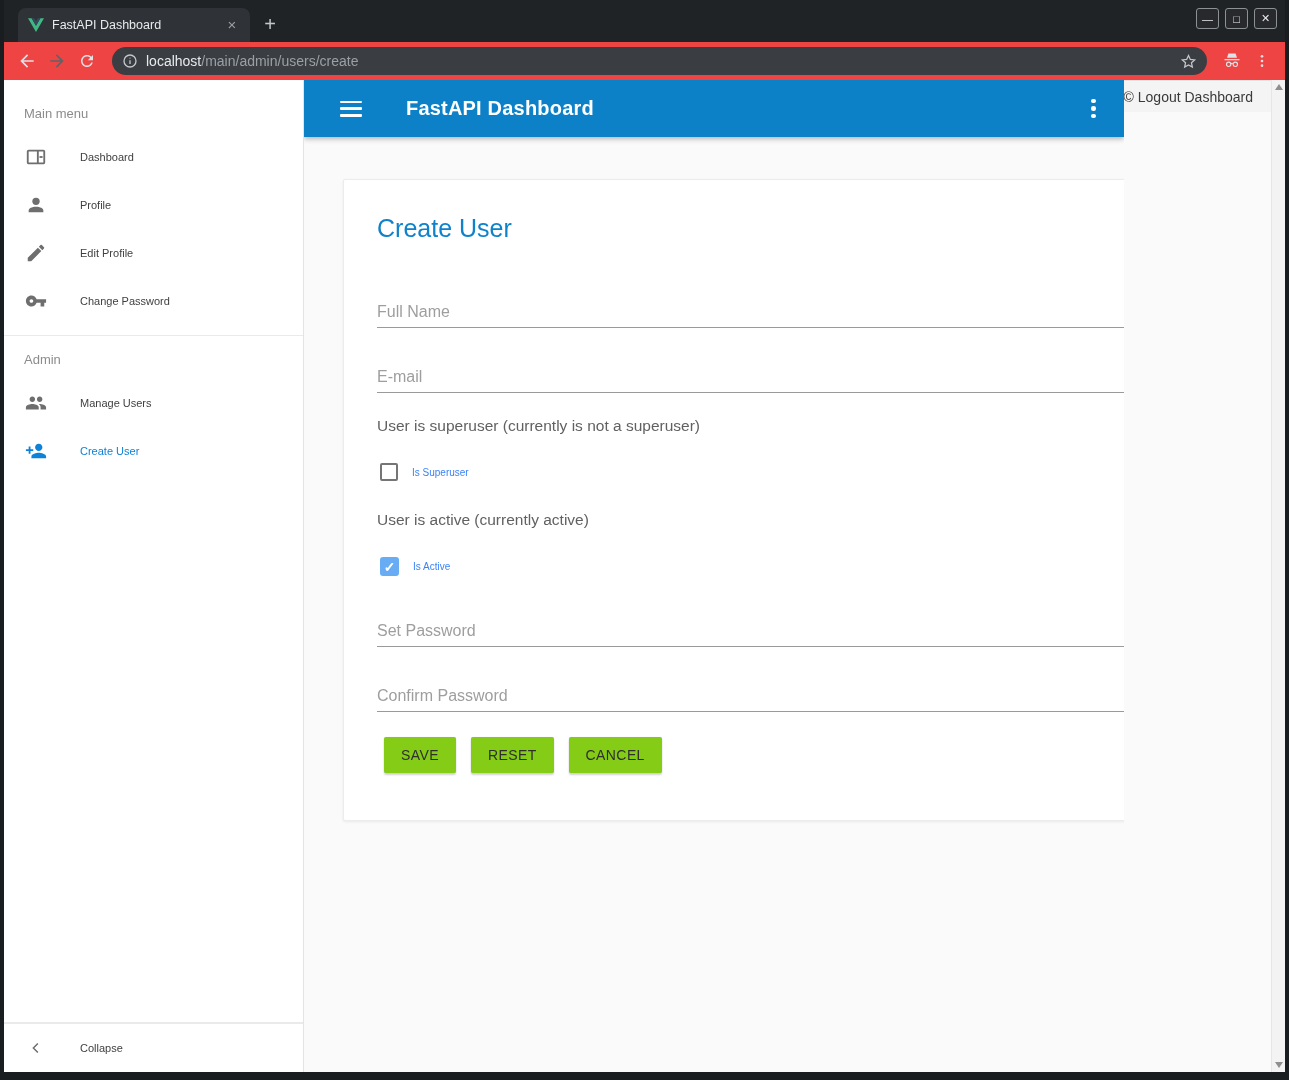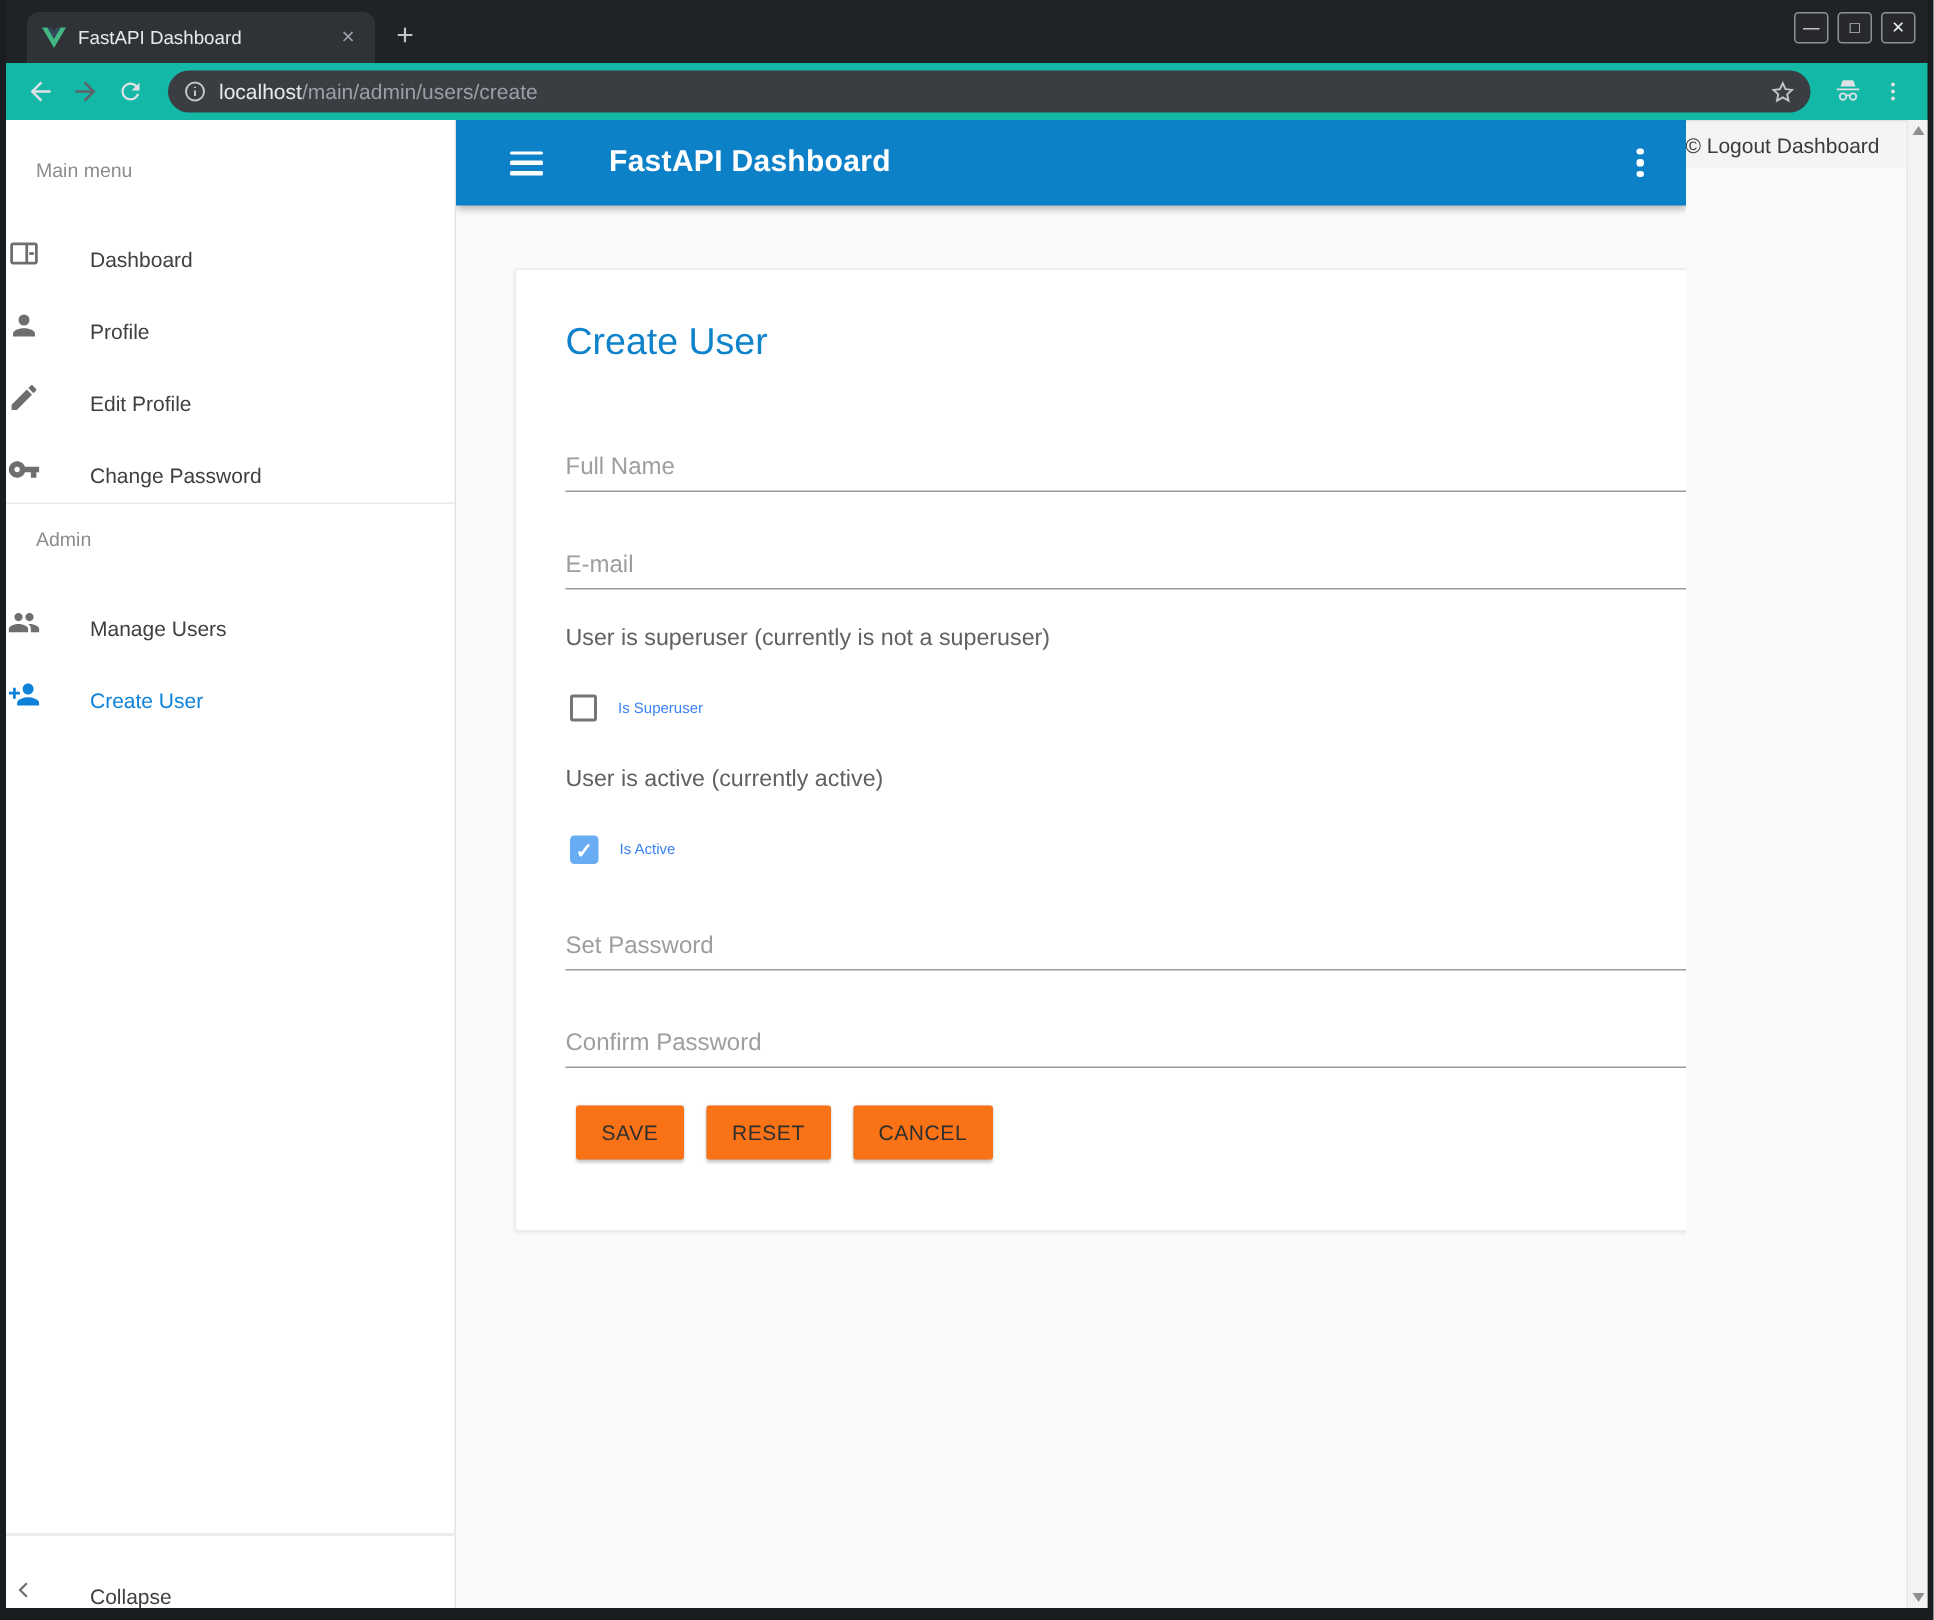--- a/index.html
+++ b/index.html
@@ -18,39 +18,39 @@
     border-radius:8px 8px 0 0; display:flex; align-items:center; padding:0 10px; gap:8px;
   }
   .tab-title { color:#e8eaed; font-size:12.5px; flex:1; white-space:nowrap; overflow:hidden; }
   .tab-close { color:#9aa0a6; font-size:15px; line-height:16px; width:16px; height:16px; text-align:center; cursor:default; }
   .newtab { color:#c3c7cb; font-size:20px; width:28px; height:28px; display:flex; align-items:center; justify-content:center; margin:0 0 4px 6px; }
   .win-controls { position:absolute; top:8px; right:8px; display:flex; gap:6px; }
   .win-btn {
     width:23px; height:21px; border:1px solid #8d9195; border-radius:3px;
     color:#e8eaed; font-size:11px; display:flex; align-items:center; justify-content:center; background:#27292c;
   }
-  .toolbar { height:38px; background:#14b8a6; display:flex; align-items:center; padding:0 10px; gap:4px; flex:0 0 auto; }
+  .toolbar { height:38px; background:#ef4444; display:flex; align-items:center; padding:0 10px; gap:4px; flex:0 0 auto; }
   .nav-ico { width:26px; height:26px; display:flex; align-items:center; justify-content:center; }
   .omnibox {
     flex:1; height:28px; background:#3a3d41; border-radius:14px; margin:0 8px;
     display:flex; align-items:center; padding:0 10px; gap:8px;
   }
   .url { font-size:14px; white-space:nowrap; overflow:hidden; flex:1; }
   .url .host { color:#e8eaed; }
   .url .path { color:#9aa0a6; }
 
   
   .viewport { flex:1; display:flex; background:#fafafa; overflow:hidden; }
   .page-col { flex:1; display:flex; flex-direction:row; overflow:hidden; }
   .page-row { flex:1; display:flex; overflow:hidden; }
 
   
   .sidebar { width:300px; background:#ffffff; border-right:1px solid #e4e4e4; display:flex; flex-direction:column; }
   .side-header { padding:26px 20px 12px 20px; color:#8c8c8c; font-size:13px; }
-  .side-item { height:48px; display:flex; align-items:flex-end; color:#3f3f3f; font-size:14px; cursor:pointer; }
+  .side-item { height:48px; display:flex; align-items:center; padding-left:20px; color:#3f3f3f; font-size:11px; cursor:pointer; }
   .side-item .ico { width:24px; height:24px; margin-right:32px; color:#6e6e6e; display:flex; align-items:center; justify-content:center; }
   .side-item.active { color:#0d82d8; }
   .side-item.active .ico { color:#0d82d8; }
   .divider { border-top:1px solid #eaeaea; margin:10px 0 0 0; }
   .side-spacer { flex:1; }
 
   
   .main-col { flex:1; display:flex; flex-direction:column; overflow:hidden; background:#fafafa; }
   .appbar {
     height:57px; background:#0d81c8; color:#ffffff; display:flex; align-items:center;
@@ -78,21 +78,21 @@
   .field.tight { margin-top:40px; }
   .note { margin-top:24px; color:#616161; font-size:15.5px; }
   .check-row { margin-top:28px; display:flex; align-items:center; gap:14px; margin-left:3px; cursor:pointer; }
   .checkbox { width:18px; height:18px; border:2px solid #757575; border-radius:2px; background:#fff; }
   .checkbox.checked { border:none; width:19px; height:19px; background:#68acf3; border-radius:3px;
     color:#fff; font-size:14px; font-weight:700; display:flex; align-items:center; justify-content:center; }
   .check-label { color:#3b82f6; font-size:10px; }
   .section-gap { margin-top:46px; }
   .btn-row { margin-top:25px; display:flex; gap:15px; margin-left:7px; }
   .btn {
-    height:36px; padding:0 17px; background:#f97316; border:none; border-radius:2px;
+    height:36px; padding:0 17px; background:#84cc16; border:none; border-radius:2px;
     box-shadow:0 2px 2px rgba(0,0,0,.18), 0 0 1px rgba(0,0,0,.15);
     font-family:"Liberation Sans", sans-serif; font-size:14px; font-weight:500; color:#2f2f2f;
     letter-spacing:.4px; cursor:pointer;
   }
 
   
   .footer {
     height:32px; background:#f4f4f4; border-top:1px solid #e2e2e2; flex:0 0 auto;
     display:flex; align-items:center; justify-content:flex-end; padding-right:18px;
     font-size:14px; color:#3a3a3a;

